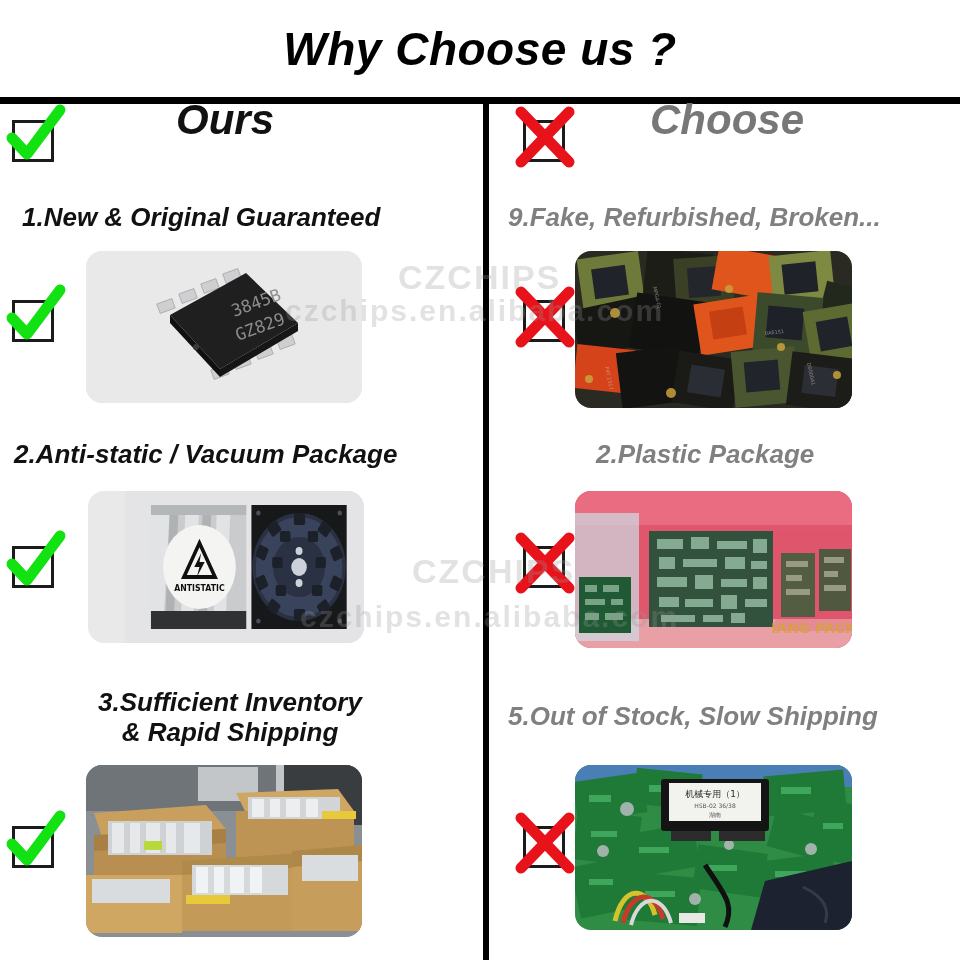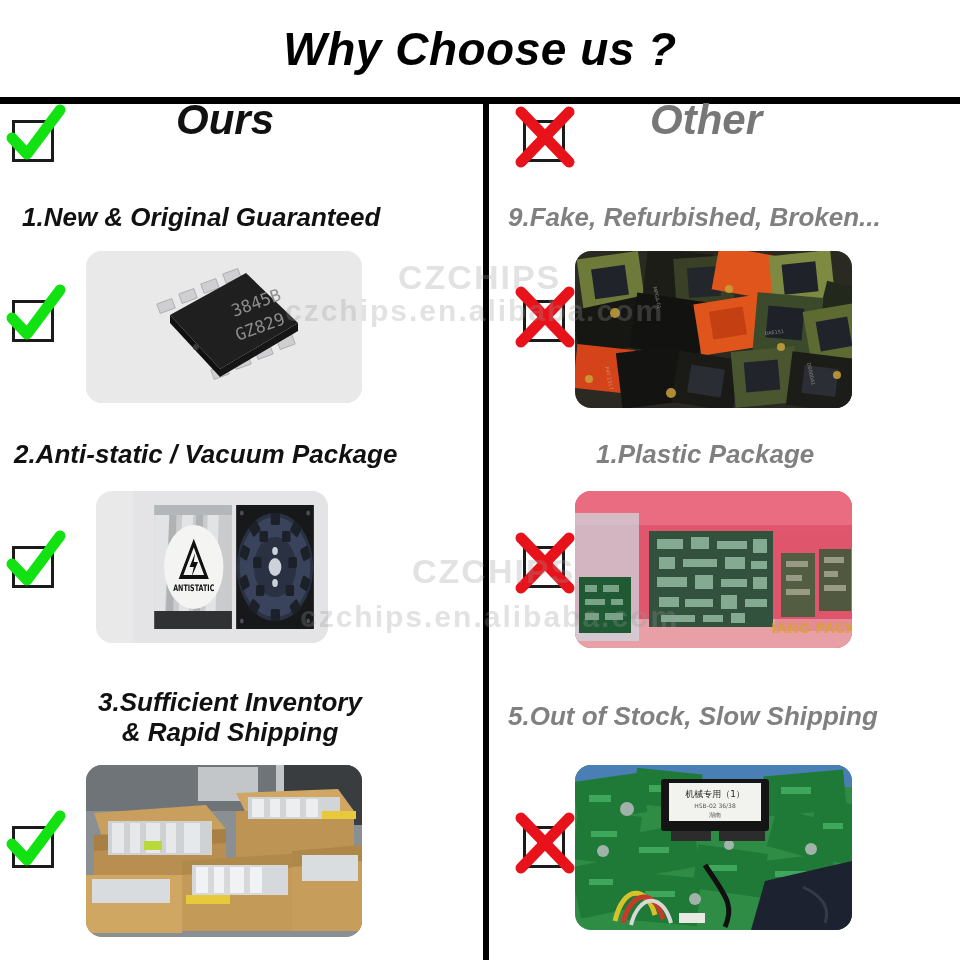--- a/index.html
+++ b/index.html
@@ -125,21 +125,21 @@
   </div>
   <div class="col-head ours">Ours</div>
 
   <div class="mark" style="left:517px; top:112px;">
     <div class="box"></div>
     <svg viewBox="0 0 70 70" aria-hidden="true">
       <path d="M10 10 L58 60" fill="none" stroke="#e8121a" stroke-width="11" stroke-linecap="round"></path>
       <path d="M58 10 L10 60" fill="none" stroke="#e8121a" stroke-width="11" stroke-linecap="round"></path>
     </svg>
   </div>
-  <div class="col-head other">Other</div>
+  <div class="col-head other">Choose</div>
 
   <div class="item-title ours" style="left:22px; top:203px;">1.New &amp; Original Guaranteed</div>
   <div class="item-title other" style="left:508px; top:203px;">9.Fake, Refurbished, Broken...</div>
 
   <div class="mark" style="left:6px; top:292px;">
     <div class="box"></div>
     <svg viewBox="0 0 70 70" aria-hidden="true">
       <path d="M12 36 L27 52 L60 8" fill="none" stroke="#12e212" stroke-width="11" stroke-linecap="round" stroke-linejoin="round"></path>
     </svg>
   </div>
@@ -223,30 +223,30 @@
           <text x="78" y="36" transform="rotate(78 78 36)">MPGA-01</text>
           <text x="30" y="116" transform="rotate(78 30 116)">P4T 1517</text>
           <text x="232" y="112" transform="rotate(78 232 112)">D0000A1</text>
           <text x="190" y="84" transform="rotate(-6 190 84)">0A6151</text>
         </g>
       </g>
     </svg>
   </div>
 
   <div class="item-title ours" style="left:14px; top:440px;">2.Anti-static / Vacuum Package</div>
-  <div class="item-title other" style="left:596px; top:440px;">1.Plastic Package</div>
+  <div class="item-title other" style="left:596px; top:440px;">2.Plastic Package</div>
 
   <div class="mark" style="left:6px; top:538px;">
     <div class="box"></div>
     <svg viewBox="0 0 70 70" aria-hidden="true">
       <path d="M12 36 L27 52 L60 8" fill="none" stroke="#12e212" stroke-width="11" stroke-linecap="round" stroke-linejoin="round"></path>
     </svg>
   </div>
 
-  <div class="photo" style="left:96px; top:491px; width:232px; height:152px;padding-left:37px;">
+  <div class="photo" style="left:88px; top:491px; width:276px; height:152px;padding-left:37px;">
     <svg viewBox="0 0 276 152" preserveAspectRatio="none">
       <rect width="276" height="152" fill="#e4e4e6"></rect>
 
       <g>
         <rect x="30" y="14" width="110" height="124" fill="#c9cbcd"></rect>
         <g fill="#e7e9ea" opacity="0.8">
           <polygon points="30,14 52,14 44,138 30,138"></polygon>
           <polygon points="70,14 86,14 78,138 64,138"></polygon>
           <polygon points="106,14 122,14 116,138 102,138"></polygon>
         </g>

